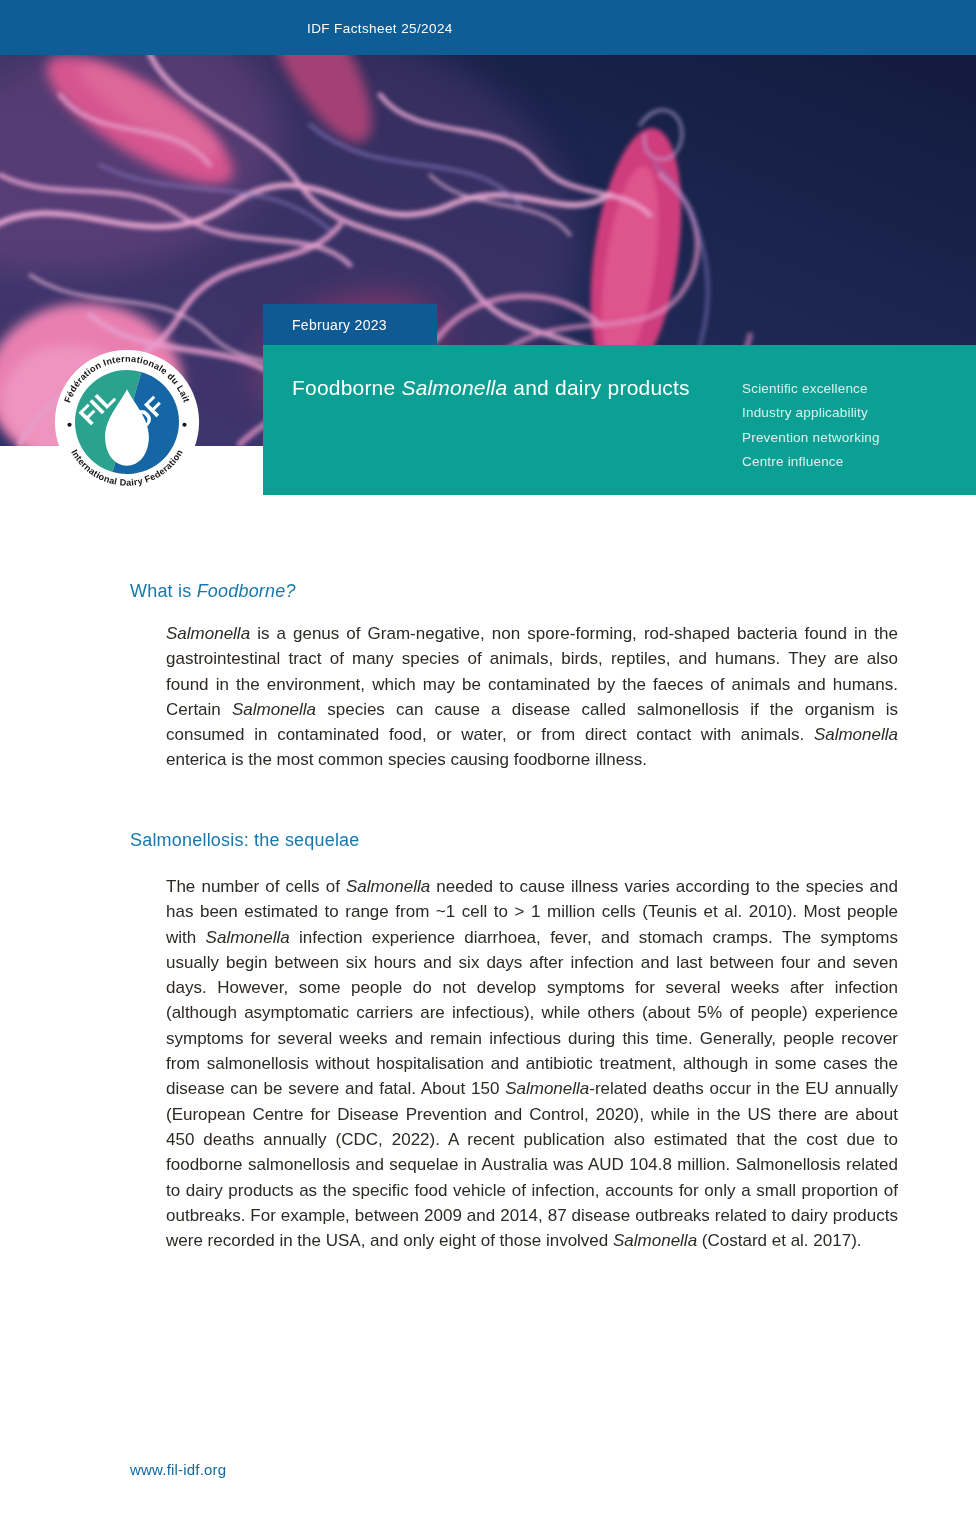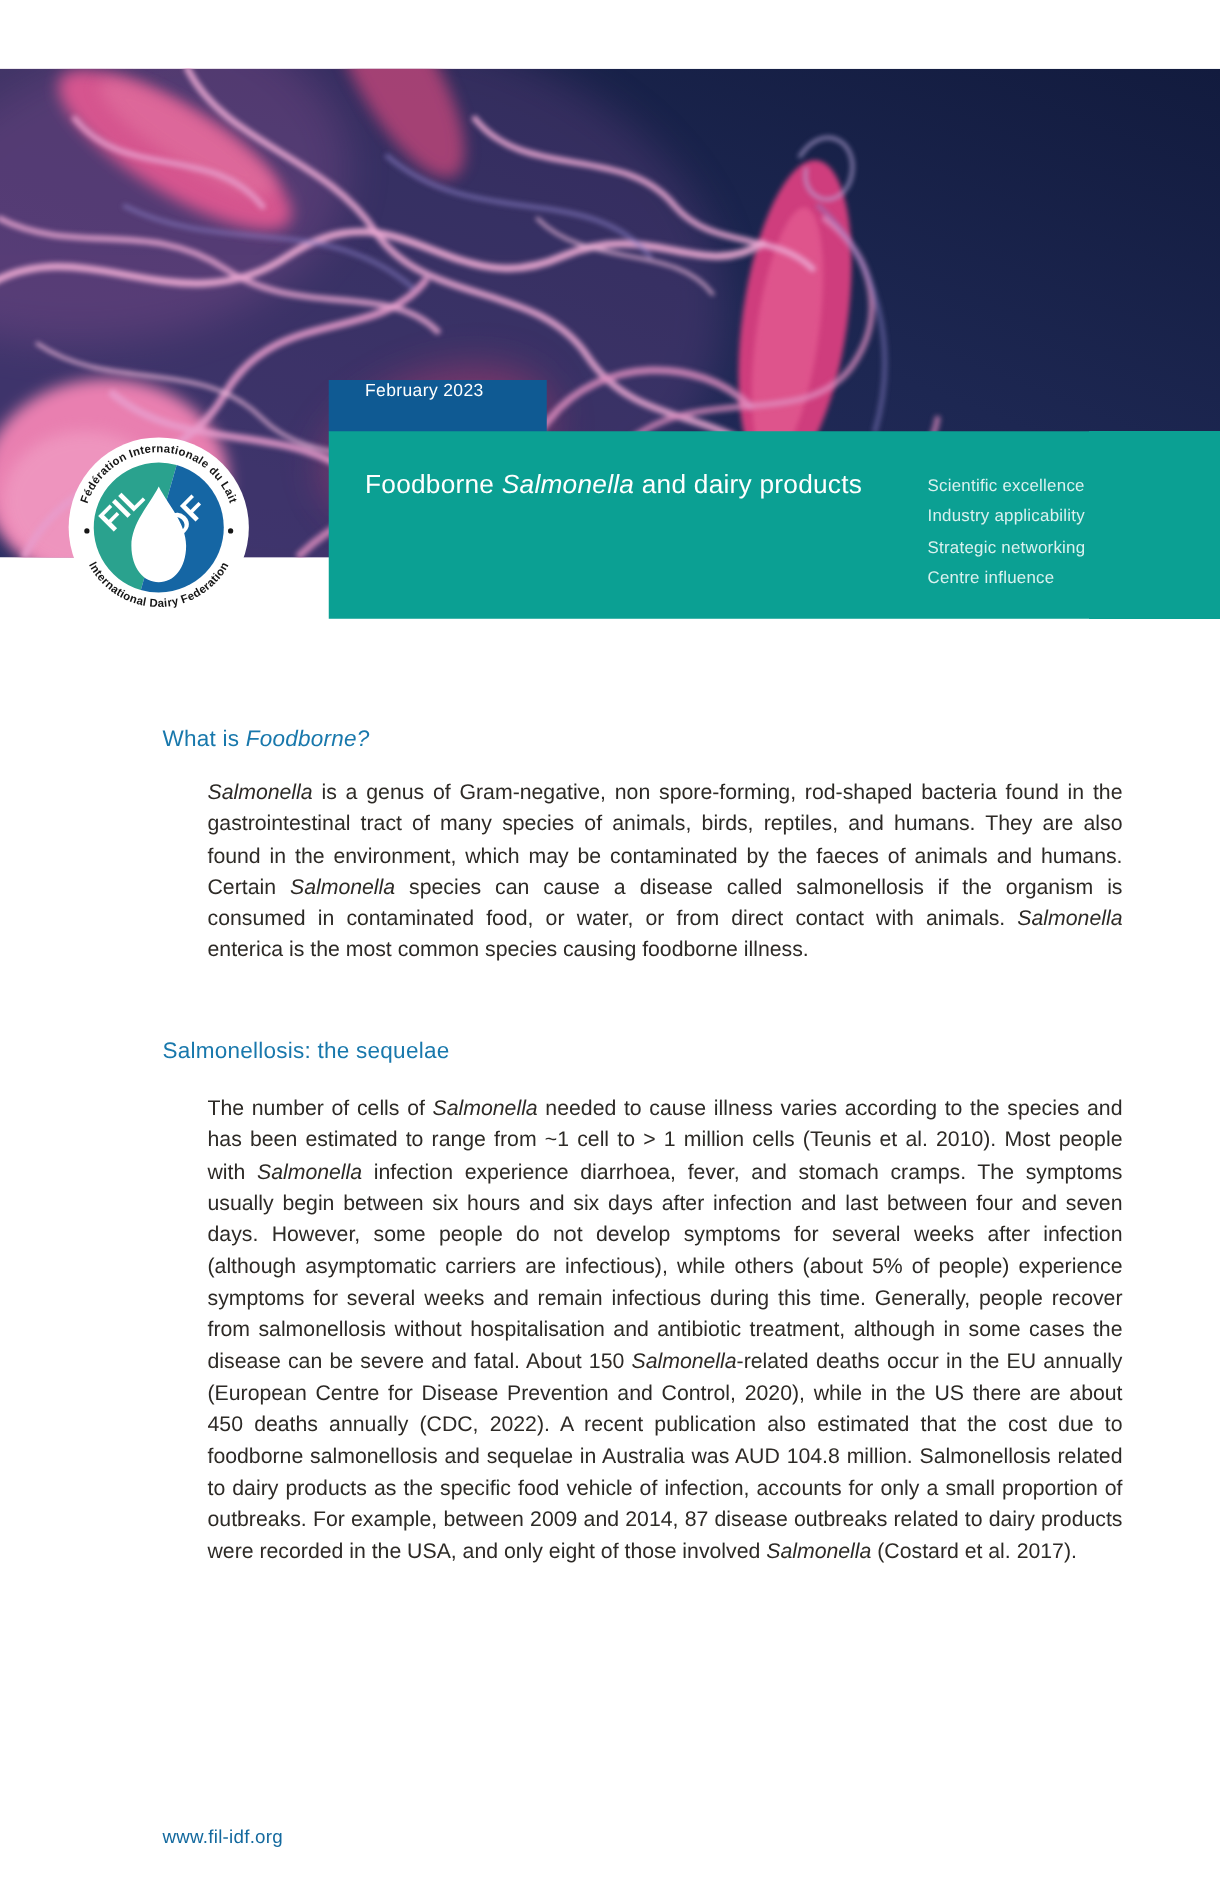--- a/index.html
+++ b/index.html
@@ -13,21 +13,21 @@
   .topbar-label{
     position:absolute;left:307px;top:50%;transform:translateY(-50%);
     color:#ffffff;font-size:13.5px;letter-spacing:.4px;
   }
   
   .hero{position:absolute;left:0;top:55px;width:976px;height:391px;display:block;}
   
   .date-tab{
     position:absolute;left:263px;top:304px;width:174px;height:41px;
     background:#0f5a93;color:#ffffff;box-sizing:border-box;
-    display:flex;align-items:flex-start;padding-left:29px;font-size:14px;letter-spacing:.3px;
+    display:flex;align-items:center;padding-left:29px;font-size:14px;letter-spacing:.3px;
   }
   
   .teal-band{position:absolute;left:263px;top:345px;width:713px;height:150px;background:#0ba093;}
   .band-title{
     position:absolute;left:29px;top:31px;color:#ffffff;
     font-size:21px;font-weight:500;letter-spacing:.2px;white-space:nowrap;
   }
   .band-title i{font-style:italic;}
   .pillars{
     position:absolute;left:479px;top:32px;
@@ -55,20 +55,23 @@
   .footer-link{
     position:absolute;left:130px;top:1461px;
     font-size:15px;color:#13699e;letter-spacing:.2px;cursor:pointer;
   }
 </style>
 </head>
 <body>
 
 <div class="page">
 
+  <div class="topbar">
+    <div class="topbar-label">IDF Factsheet 25/2024</div>
+  </div>
 
   <svg class="hero" viewBox="0 0 976 391" preserveAspectRatio="none">
     <defs>
       <linearGradient id="bgG" x1="0" y1="1" x2="1" y2="0">
         <stop offset="0" stop-color="#2b2f63"></stop>
         <stop offset="0.55" stop-color="#1d2752"></stop>
         <stop offset="1" stop-color="#121b3e"></stop>
       </linearGradient>
       <filter id="b1" x="-40%" y="-40%" width="180%" height="180%">
           <feGaussianBlur stdDeviation="2"></feGaussianBlur>
@@ -118,21 +121,21 @@
 
   <div class="date-tab">
     <span>February 2023</span>
   </div>
 
   <div class="teal-band">
     <div class="band-title"><span>Foodborne </span><i>Salmonella</i><span> and dairy products</span></div>
     <div class="pillars">
       <div>Scientific excellence</div>
       <div>Industry applicability</div>
-      <div>Strategic networking</div>
+      <div>Prevention networking</div>
       <div>Centre influence</div>
     </div>
   </div>
 
   <div class="logo-wrap">
     <svg viewBox="-80 -80 160 160" width="146" height="146">
       <defs>
         <path id="arcTop" d="M -65,10 A 65.8,65.8 0 1 1 65,10"></path>
         <path id="arcBot" d="M -69,-6 A 69.3,69.3 0 1 0 69,-6"></path>
       </defs>

